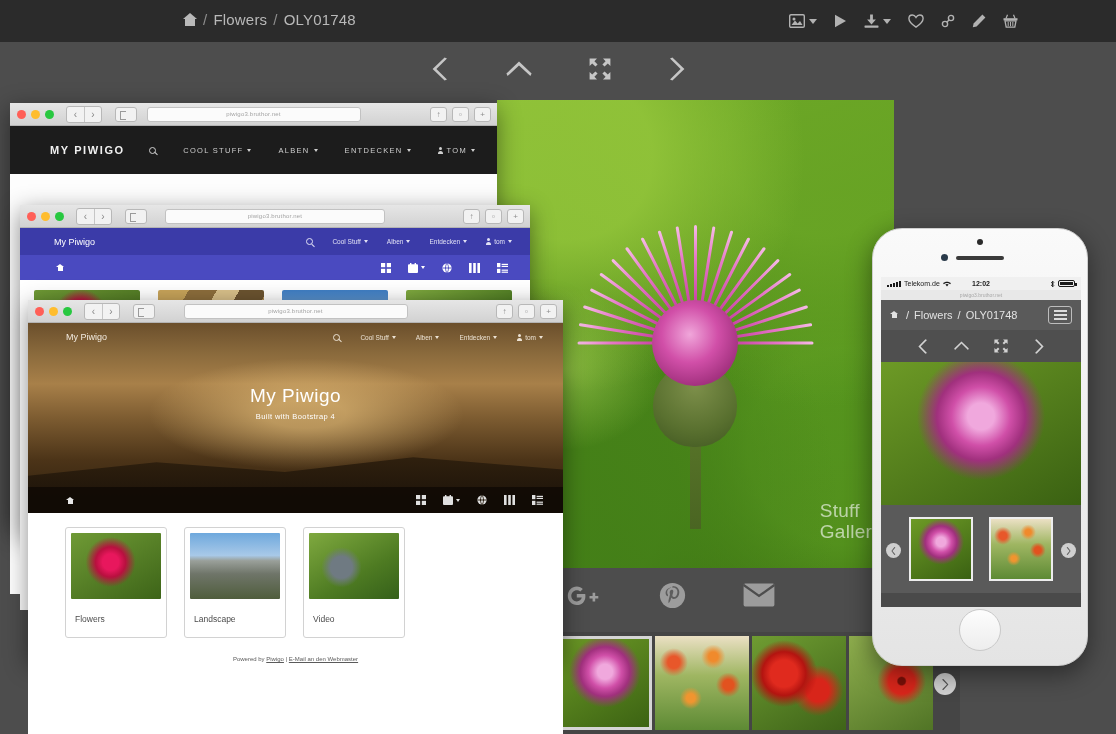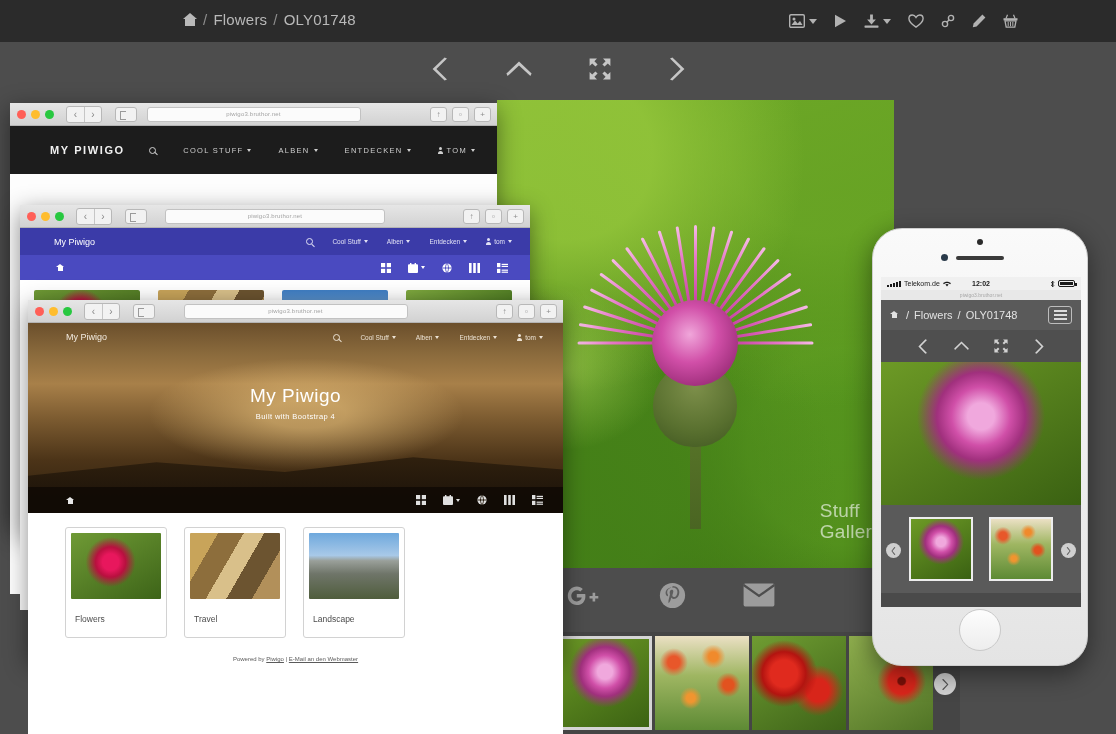--- a/index.html
+++ b/index.html
@@ -773,26 +773,26 @@
         </span>
       </div>
     </div>
     <div class="w3-body">
       <div class="cards">
         <div class="card">
           <div class="thumb ph-rose"></div>
           <div class="cap">Flowers</div>
         </div>
         <div class="card">
-          <div class="thumb ph-travel"></div>
-          <div class="cap">Travel</div>
+          <div class="thumb ph-landscape"></div>
+          <div class="cap">Landscape</div>
         </div>
         <div class="card">
-          <div class="thumb ph-landscape"></div>
-          <div class="cap">Landscape</div>
+          <div class="thumb ph-video"></div>
+          <div class="cap">Video</div>
         </div>
       </div>
       <div class="w3-footer">
         <span>Powered by </span><u>Piwigo</u><span> | </span><u>E-Mail an den Webmaster</u>
       </div>
     </div>
   </div>
 
   <div id="phone">
     <div class="ph-sensor"></div>

